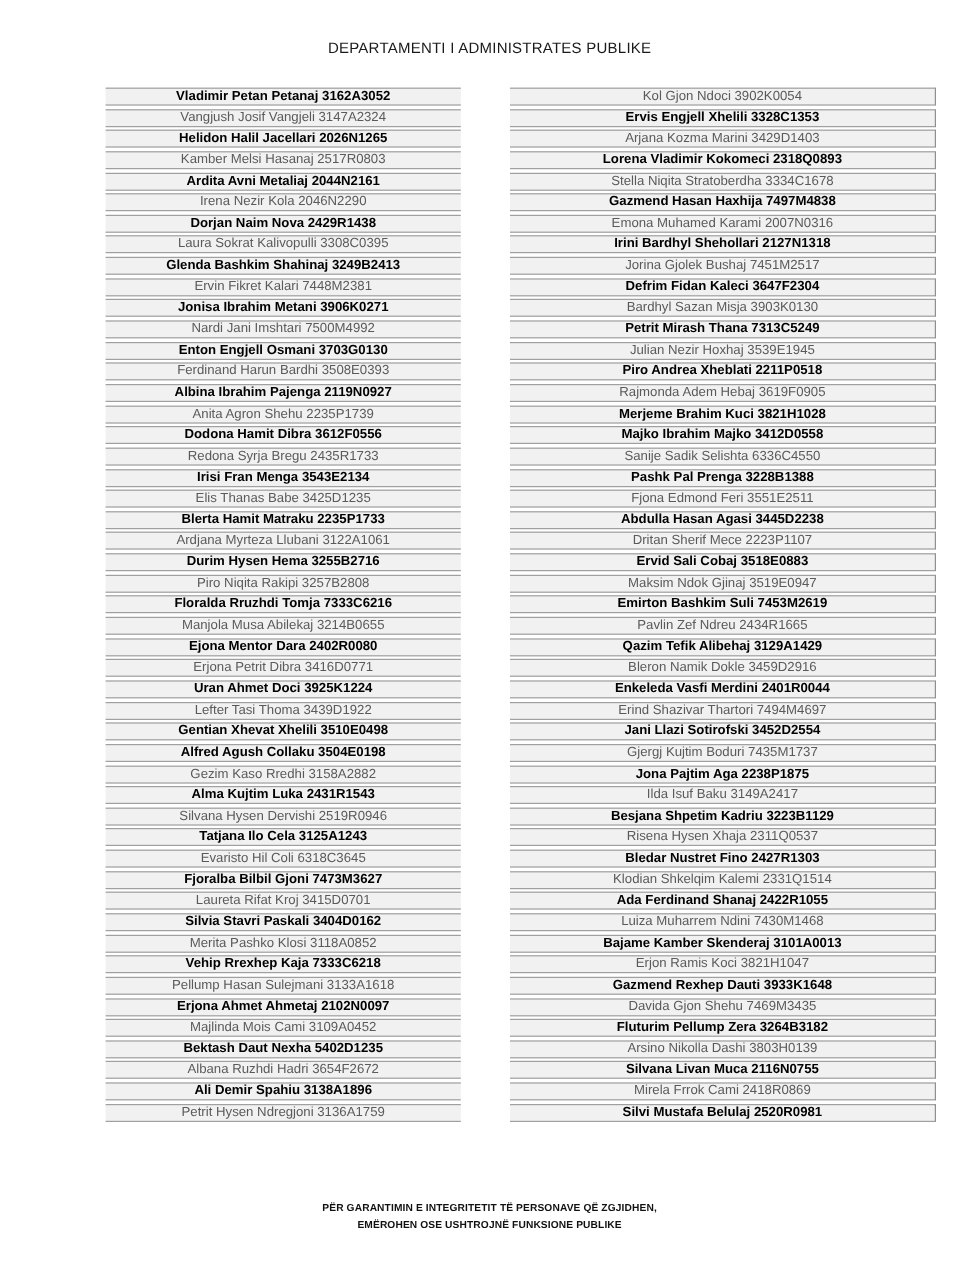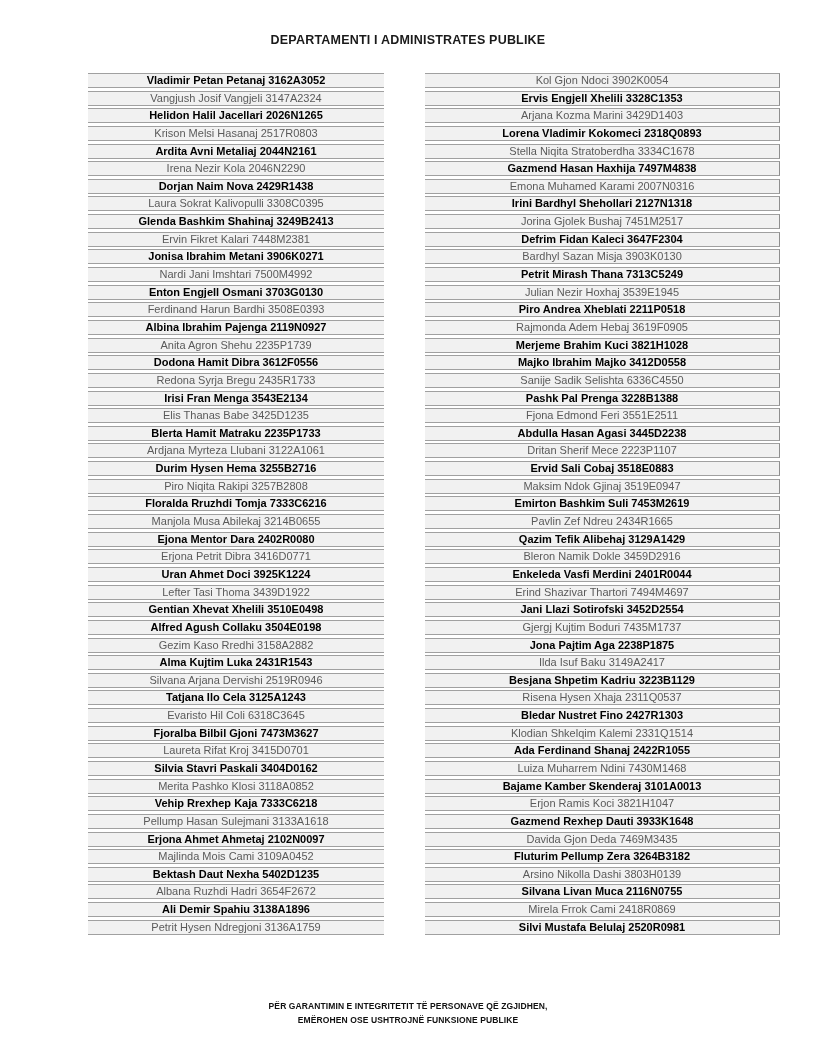--- a/index.html
+++ b/index.html
@@ -6,21 +6,21 @@
   .page{
     position:relative;
     width:816px;height:1056px;
     background:#ffffff;
     font-family:"Liberation Sans",sans-serif;
     overflow:hidden;
   }
   .doc-title{
     position:absolute;top:33px;left:0;width:816px;
     text-align:center;
-    font-size:12.5px;font-weight:700;color:#1a1a1a;
+    font-size:12.5px;font-weight:400;color:#1a1a1a;
     letter-spacing:0.2px;
   }
   .columns{position:absolute;top:73px;left:0;width:816px;}
   .col{position:absolute;top:0;}
   .col-left{left:88px;width:296px;}
   .col-right{left:425px;width:355px;}
   .row{
     box-sizing:border-box;
     height:15px;
     margin-bottom:2.65px;
@@ -49,21 +49,21 @@
 
 <div class="page">
 
   <div class="doc-title">DEPARTAMENTI I ADMINISTRATES PUBLIKE</div>
 
   <div class="columns">
     <div id="left-column" class="col col-left">
         <div class="row bold">Vladimir Petan Petanaj 3162A3052</div>
         <div class="row">Vangjush Josif Vangjeli 3147A2324</div>
         <div class="row bold">Helidon Halil Jacellari 2026N1265</div>
-        <div class="row">Krison Melsi Hasanaj 2517R0803</div>
+        <div class="row">Kamber Melsi Hasanaj 2517R0803</div>
         <div class="row bold">Ardita Avni Metaliaj 2044N2161</div>
         <div class="row">Irena Nezir Kola 2046N2290</div>
         <div class="row bold">Dorjan Naim Nova 2429R1438</div>
         <div class="row">Laura Sokrat Kalivopulli 3308C0395</div>
         <div class="row bold">Glenda Bashkim Shahinaj 3249B2413</div>
         <div class="row">Ervin Fikret Kalari 7448M2381</div>
         <div class="row bold">Jonisa Ibrahim Metani 3906K0271</div>
         <div class="row">Nardi Jani Imshtari 7500M4992</div>
         <div class="row bold">Enton Engjell Osmani 3703G0130</div>
         <div class="row">Ferdinand Harun Bardhi 3508E0393</div>
@@ -80,21 +80,21 @@
         <div class="row bold">Floralda Rruzhdi Tomja 7333C6216</div>
         <div class="row">Manjola Musa Abilekaj 3214B0655</div>
         <div class="row bold">Ejona Mentor Dara 2402R0080</div>
         <div class="row">Erjona Petrit Dibra 3416D0771</div>
         <div class="row bold">Uran Ahmet Doci 3925K1224</div>
         <div class="row">Lefter Tasi Thoma 3439D1922</div>
         <div class="row bold">Gentian Xhevat Xhelili 3510E0498</div>
         <div class="row bold">Alfred Agush Collaku 3504E0198</div>
         <div class="row">Gezim Kaso Rredhi 3158A2882</div>
         <div class="row bold">Alma Kujtim Luka 2431R1543</div>
-        <div class="row">Silvana Arjana Dervishi 2519R0946</div>
+        <div class="row">Silvana Hysen Dervishi 2519R0946</div>
         <div class="row bold">Tatjana Ilo Cela 3125A1243</div>
         <div class="row">Evaristo Hil Coli 6318C3645</div>
         <div class="row bold">Fjoralba Bilbil Gjoni 7473M3627</div>
         <div class="row">Laureta Rifat Kroj 3415D0701</div>
         <div class="row bold">Silvia Stavri Paskali 3404D0162</div>
         <div class="row">Merita Pashko Klosi 3118A0852</div>
         <div class="row bold">Vehip Rrexhep Kaja 7333C6218</div>
         <div class="row">Pellump Hasan Sulejmani 3133A1618</div>
         <div class="row bold">Erjona Ahmet Ahmetaj 2102N0097</div>
         <div class="row">Majlinda Mois Cami 3109A0452</div>
@@ -140,21 +140,21 @@
         <div class="row">Ilda Isuf Baku 3149A2417</div>
         <div class="row bold">Besjana Shpetim Kadriu 3223B1129</div>
         <div class="row">Risena Hysen Xhaja 2311Q0537</div>
         <div class="row bold">Bledar Nustret Fino 2427R1303</div>
         <div class="row">Klodian Shkelqim Kalemi 2331Q1514</div>
         <div class="row bold">Ada Ferdinand Shanaj 2422R1055</div>
         <div class="row">Luiza Muharrem Ndini 7430M1468</div>
         <div class="row bold">Bajame Kamber Skenderaj 3101A0013</div>
         <div class="row">Erjon Ramis Koci 3821H1047</div>
         <div class="row bold">Gazmend Rexhep Dauti 3933K1648</div>
-        <div class="row">Davida Gjon Deda 7469M3435</div>
+        <div class="row">Davida Gjon Shehu 7469M3435</div>
         <div class="row bold">Fluturim Pellump Zera 3264B3182</div>
         <div class="row">Arsino Nikolla Dashi 3803H0139</div>
         <div class="row bold">Silvana Livan Muca 2116N0755</div>
         <div class="row">Mirela Frrok Cami 2418R0869</div>
         <div class="row bold">Silvi Mustafa Belulaj 2520R0981</div>
       </div>
   </div>
 
   <div class="footer">
     <div>PËR GARANTIMIN E INTEGRITETIT TË PERSONAVE QË ZGJIDHEN,</div>

